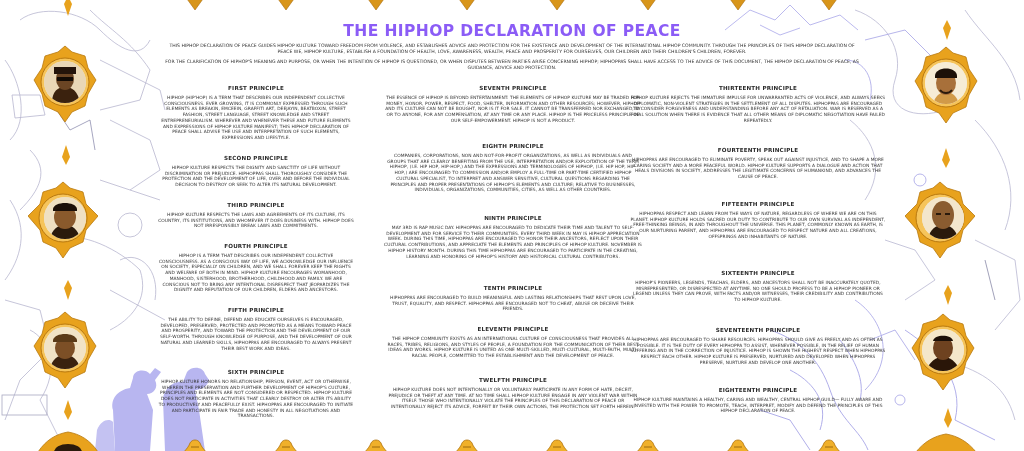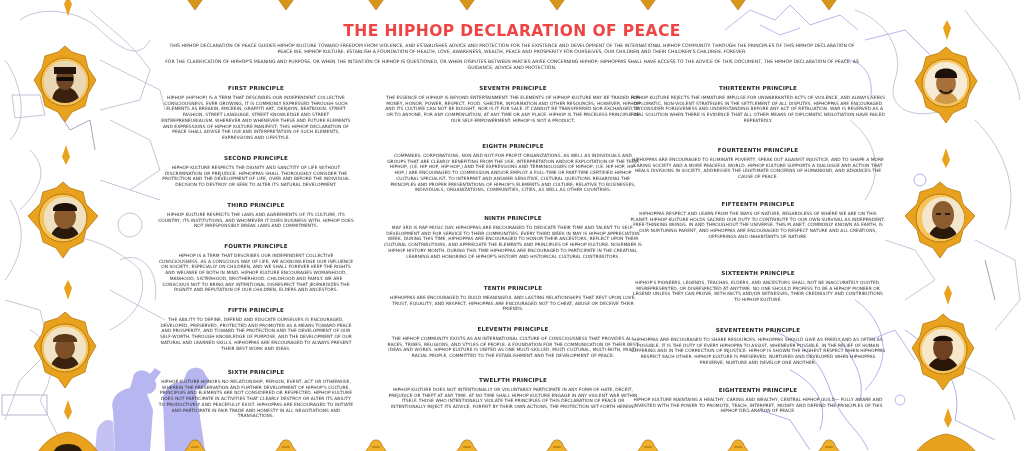--- a/index.html
+++ b/index.html
@@ -21,21 +21,21 @@
 
     
     .medallion { position: absolute; width: 70px; height: 80px; }
     .medallion svg.frame { position: absolute; left: 0; top: 0; width: 70px; height: 80px; }
     .portrait { position: absolute; left: 14px; top: 17px; width: 42px; height: 42px; border-radius: 50%; overflow: hidden; background: #f3e6c8; }
     .portrait svg { width: 100%; height: 100%; display: block; }
 
     .connector { position: absolute; width: 10px; height: 20px; }
 
     
-    .title { position: absolute; left: 0; width: 1024px; top: 22px; text-align: center; font-family: "DejaVu Sans", sans-serif; font-weight: bold; font-size: 15.5px; letter-spacing: 0.4px; color: #ef4444; }
+    .title { position: absolute; left: 0; width: 1024px; top: 22px; text-align: center; font-family: "DejaVu Sans", sans-serif; font-weight: bold; font-size: 15.5px; letter-spacing: 0.4px; color: #8b5cf6; }
 
     .intro { position: absolute; left: 165px; width: 694px; text-align: center; font-size: 4.6px; line-height: 6px; font-variant: small-caps; text-transform: uppercase; color: #333; }
     .intro.p1 { top: 43px; }
     .intro.p2 { top: 59px; }
 
     
     .col { position: absolute; top: 80px; }
     .col.c1 { left: 158px; width: 196px; }
     .col.c2 { left: 384px; width: 258px; }
     .col.c3 { left: 630px; width: 256px; }

